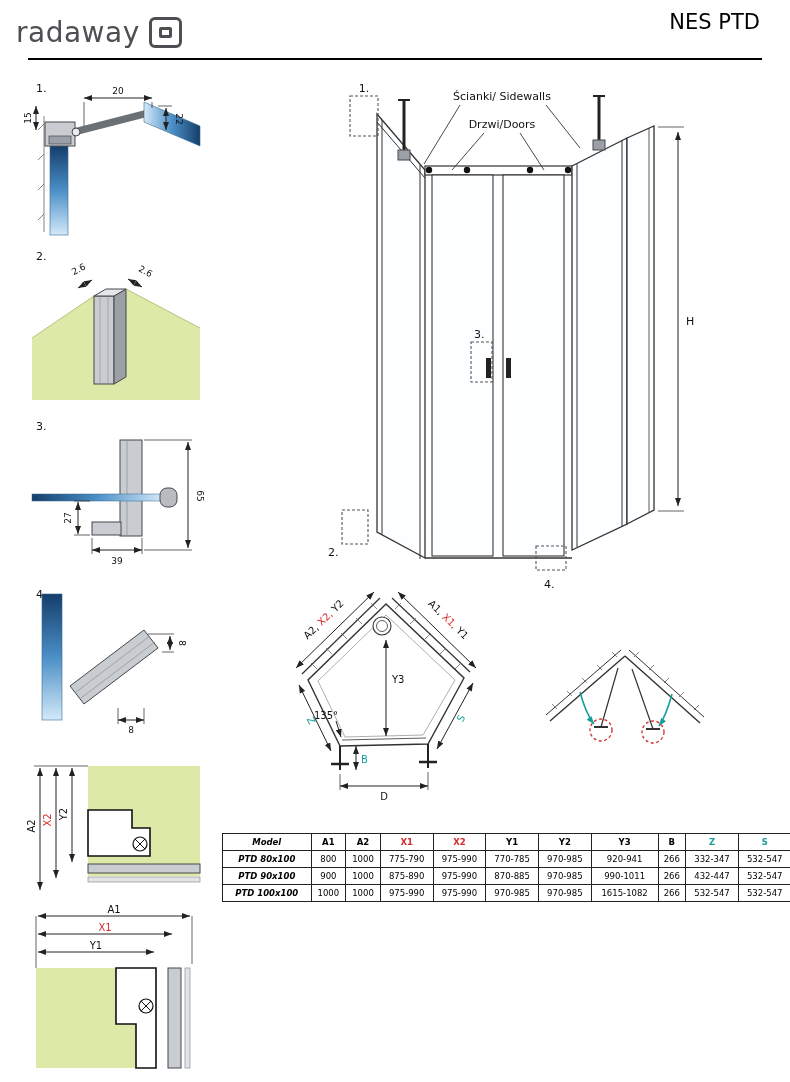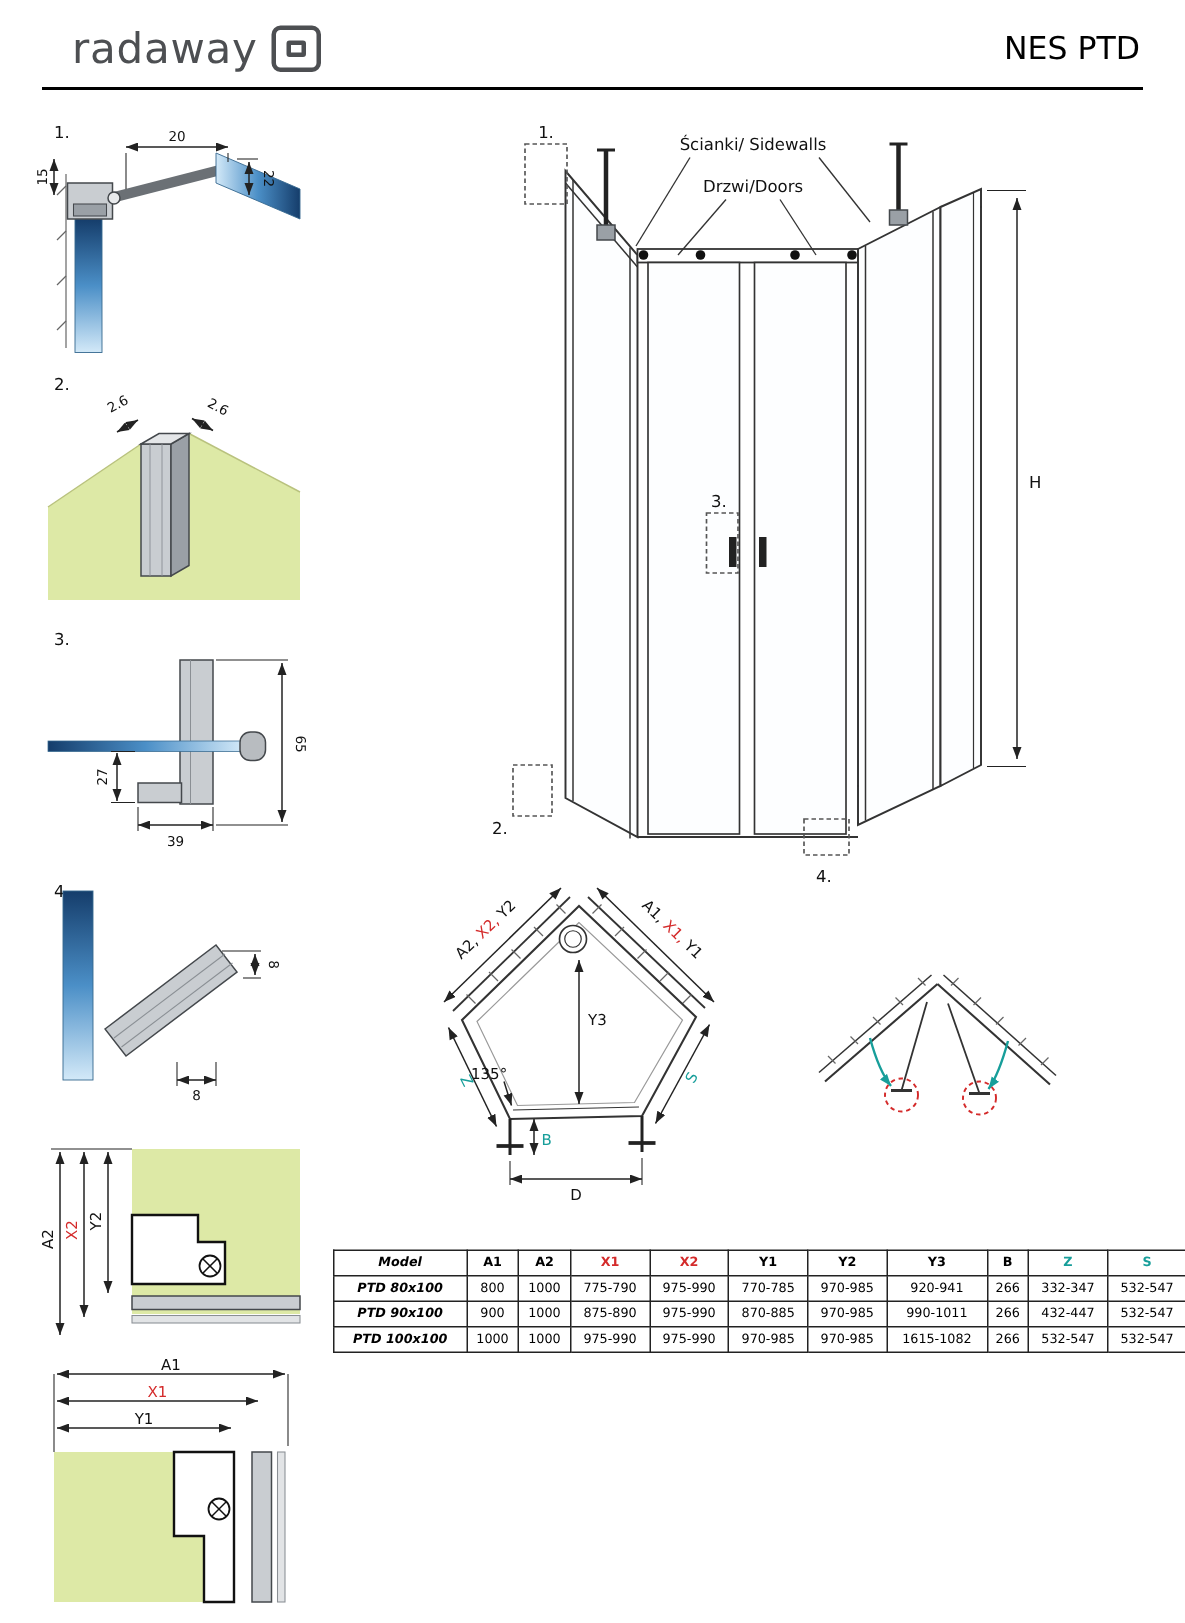--- a/index.html
+++ b/index.html
@@ -1,21 +1,21 @@
 <!DOCTYPE html>
 <html><head>
 <meta charset="utf-8">
 <style>
   *{margin:0;padding:0;box-sizing:border-box}
   html,body{width:790px;height:1082px}
   body{background:#fff;font-family:"DejaVu Sans","Liberation Sans",sans-serif;position:relative}
   .page{position:absolute;inset:0;width:790px;height:1082px;background:#fff;overflow:hidden}
 
   
-  .hdr{position:absolute;left:48px;top:10px;right:30px;height:44px;display:flex;justify-content:space-between;align-items:center}
+  .hdr{position:absolute;left:16px;top:10px;right:30px;height:44px;display:flex;justify-content:space-between;}
   .logo{display:flex;align-items:center;gap:9px}
   .logo-text{font-size:28px;color:#4d4f52;letter-spacing:.5px}
   .logo-mark{width:33px;height:31px;border:3px solid #4d4f52;border-radius:6px;display:flex;align-items:center;justify-content:center}
   .logo-inner{width:13px;height:11px;border:3px solid #4d4f52;border-radius:2px}
   .title{font-size:21px;font-weight:normal;color:#000}
   .rule{position:absolute;left:28px;right:28px;top:58px;border-top:2px solid #000}
 
   
   svg.drw{position:absolute;overflow:visible}
   svg text{font-family:"DejaVu Sans","Liberation Sans",sans-serif;fill:#111}

